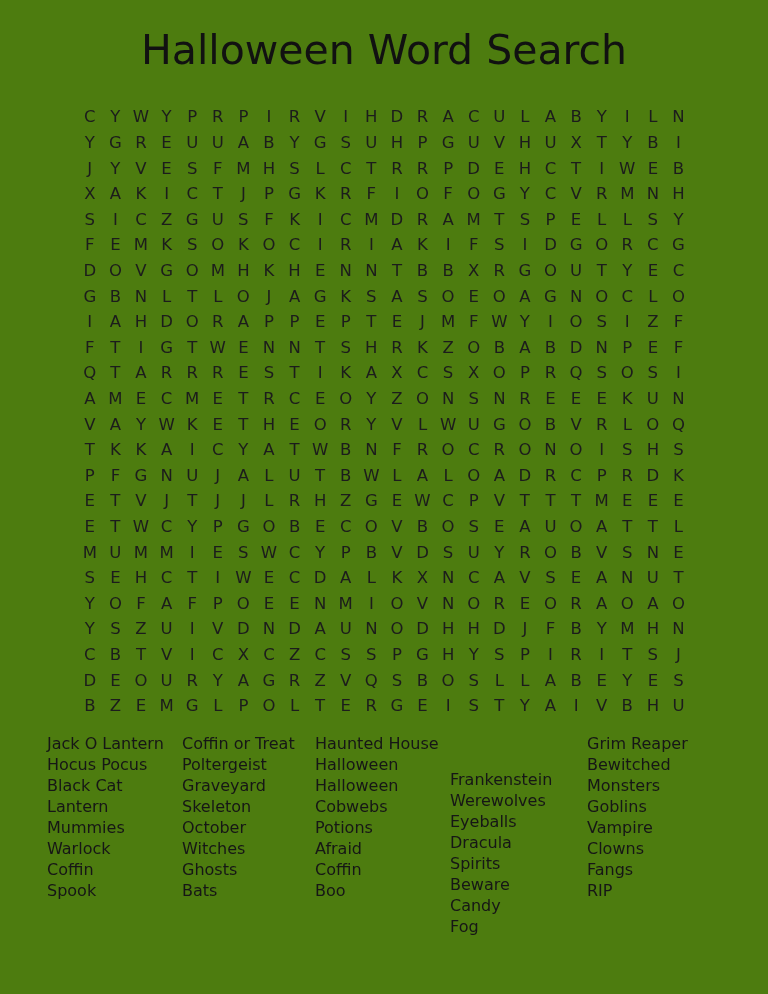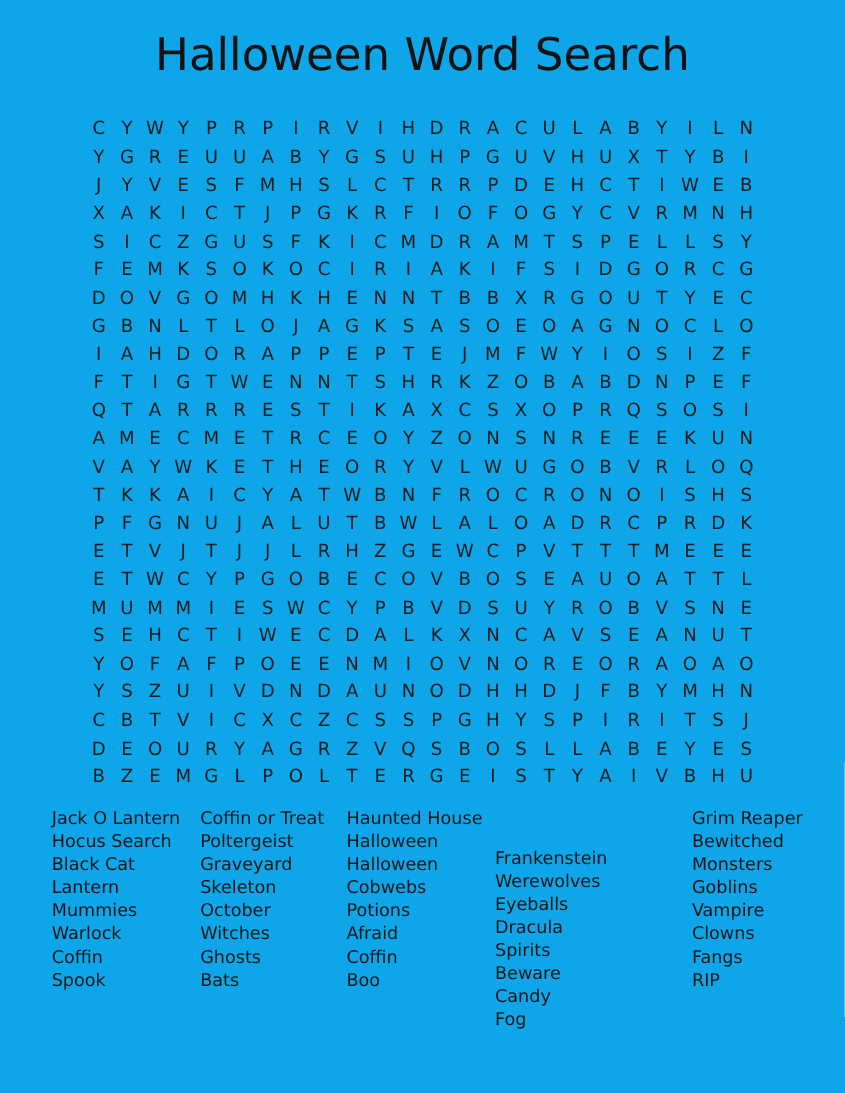--- a/index.html
+++ b/index.html
@@ -4,21 +4,21 @@
 <style>
   html, body {
     margin: 0;
     padding: 0;
     background: #ffffff;
   }
   .page {
     position: relative;
     width: 768px;
     height: 994px;
-    background: #0ea5e9;
+    background: #4d7c0f;
     font-family: "DejaVu Sans", sans-serif;
     color: #1a1a1a;
     overflow: hidden;
   }
   .title {
     position: absolute;
     top: 26px;
     left: 0;
     width: 768px;
     text-align: center;
@@ -49,21 +49,21 @@
     left: 47px;
     top: 733px;
     display: flex;
     flex-direction: row;
   }
   .word-col { display: block; }
   .word-col-1 { width: 135px; }
   .word-col-2 { width: 133px; }
   .word-col-3 { width: 135px; }
   .word-col-4 { width: 137px; margin-top: 36px; }
-  .word-col-5 { width: auto; margin-left: 42px; }
+  .word-col-5 { width: auto; }
   .word {
     font-size: 16px;
     line-height: 21px;
     white-space: nowrap;
     color: #161616;
   }
 </style>
 </head>
 <body>
 
@@ -643,21 +643,21 @@
       <span class="cell">A</span>
       <span class="cell">I</span>
       <span class="cell">V</span>
       <span class="cell">B</span>
       <span class="cell">H</span>
       <span class="cell">U</span>
     </div>
   <div class="word-list" id="word-list">
       <div class="word-col word-col-1">
         <div class="word">Jack O Lantern</div>
-        <div class="word">Hocus Search</div>
+        <div class="word">Hocus Pocus</div>
         <div class="word">Black Cat</div>
         <div class="word">Lantern</div>
         <div class="word">Mummies</div>
         <div class="word">Warlock</div>
         <div class="word">Coffin</div>
         <div class="word">Spook</div>
       </div>
       <div class="word-col word-col-2">
         <div class="word">Coffin or Treat</div>
         <div class="word">Poltergeist</div>

